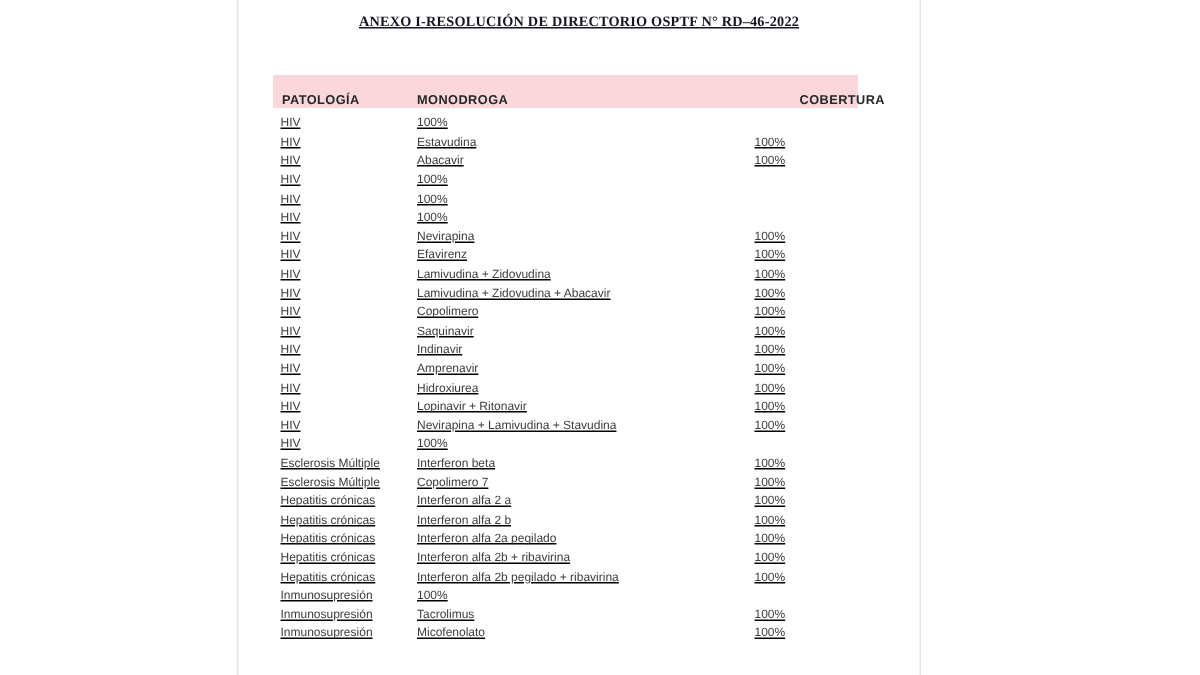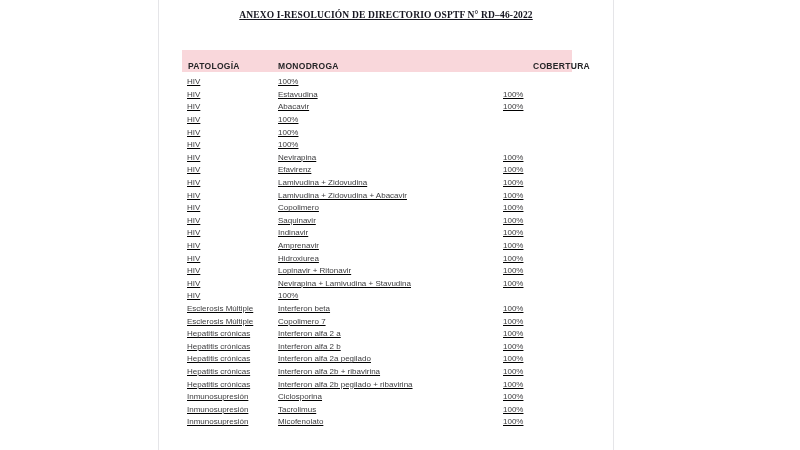--- a/index.html
+++ b/index.html
@@ -210,21 +210,20 @@
           <div class="cell">Interferon alfa 2b + ribavirina</div>
           <div class="cell">100%</div>
         </div>
         <div class="row">
           <div class="cell">Hepatitis crónicas</div>
           <div class="cell">Interferon alfa 2b pegilado + ribavirina</div>
           <div class="cell">100%</div>
         </div>
         <div class="row">
           <div class="cell">Inmunosupresión</div>
-          <div class="cell">Ciclosporina</div>
           <div class="cell">100%</div>
         </div>
         <div class="row">
           <div class="cell">Inmunosupresión</div>
           <div class="cell">Tacrolimus</div>
           <div class="cell">100%</div>
         </div>
         <div class="row">
           <div class="cell">Inmunosupresión</div>
           <div class="cell">Micofenolato</div>

